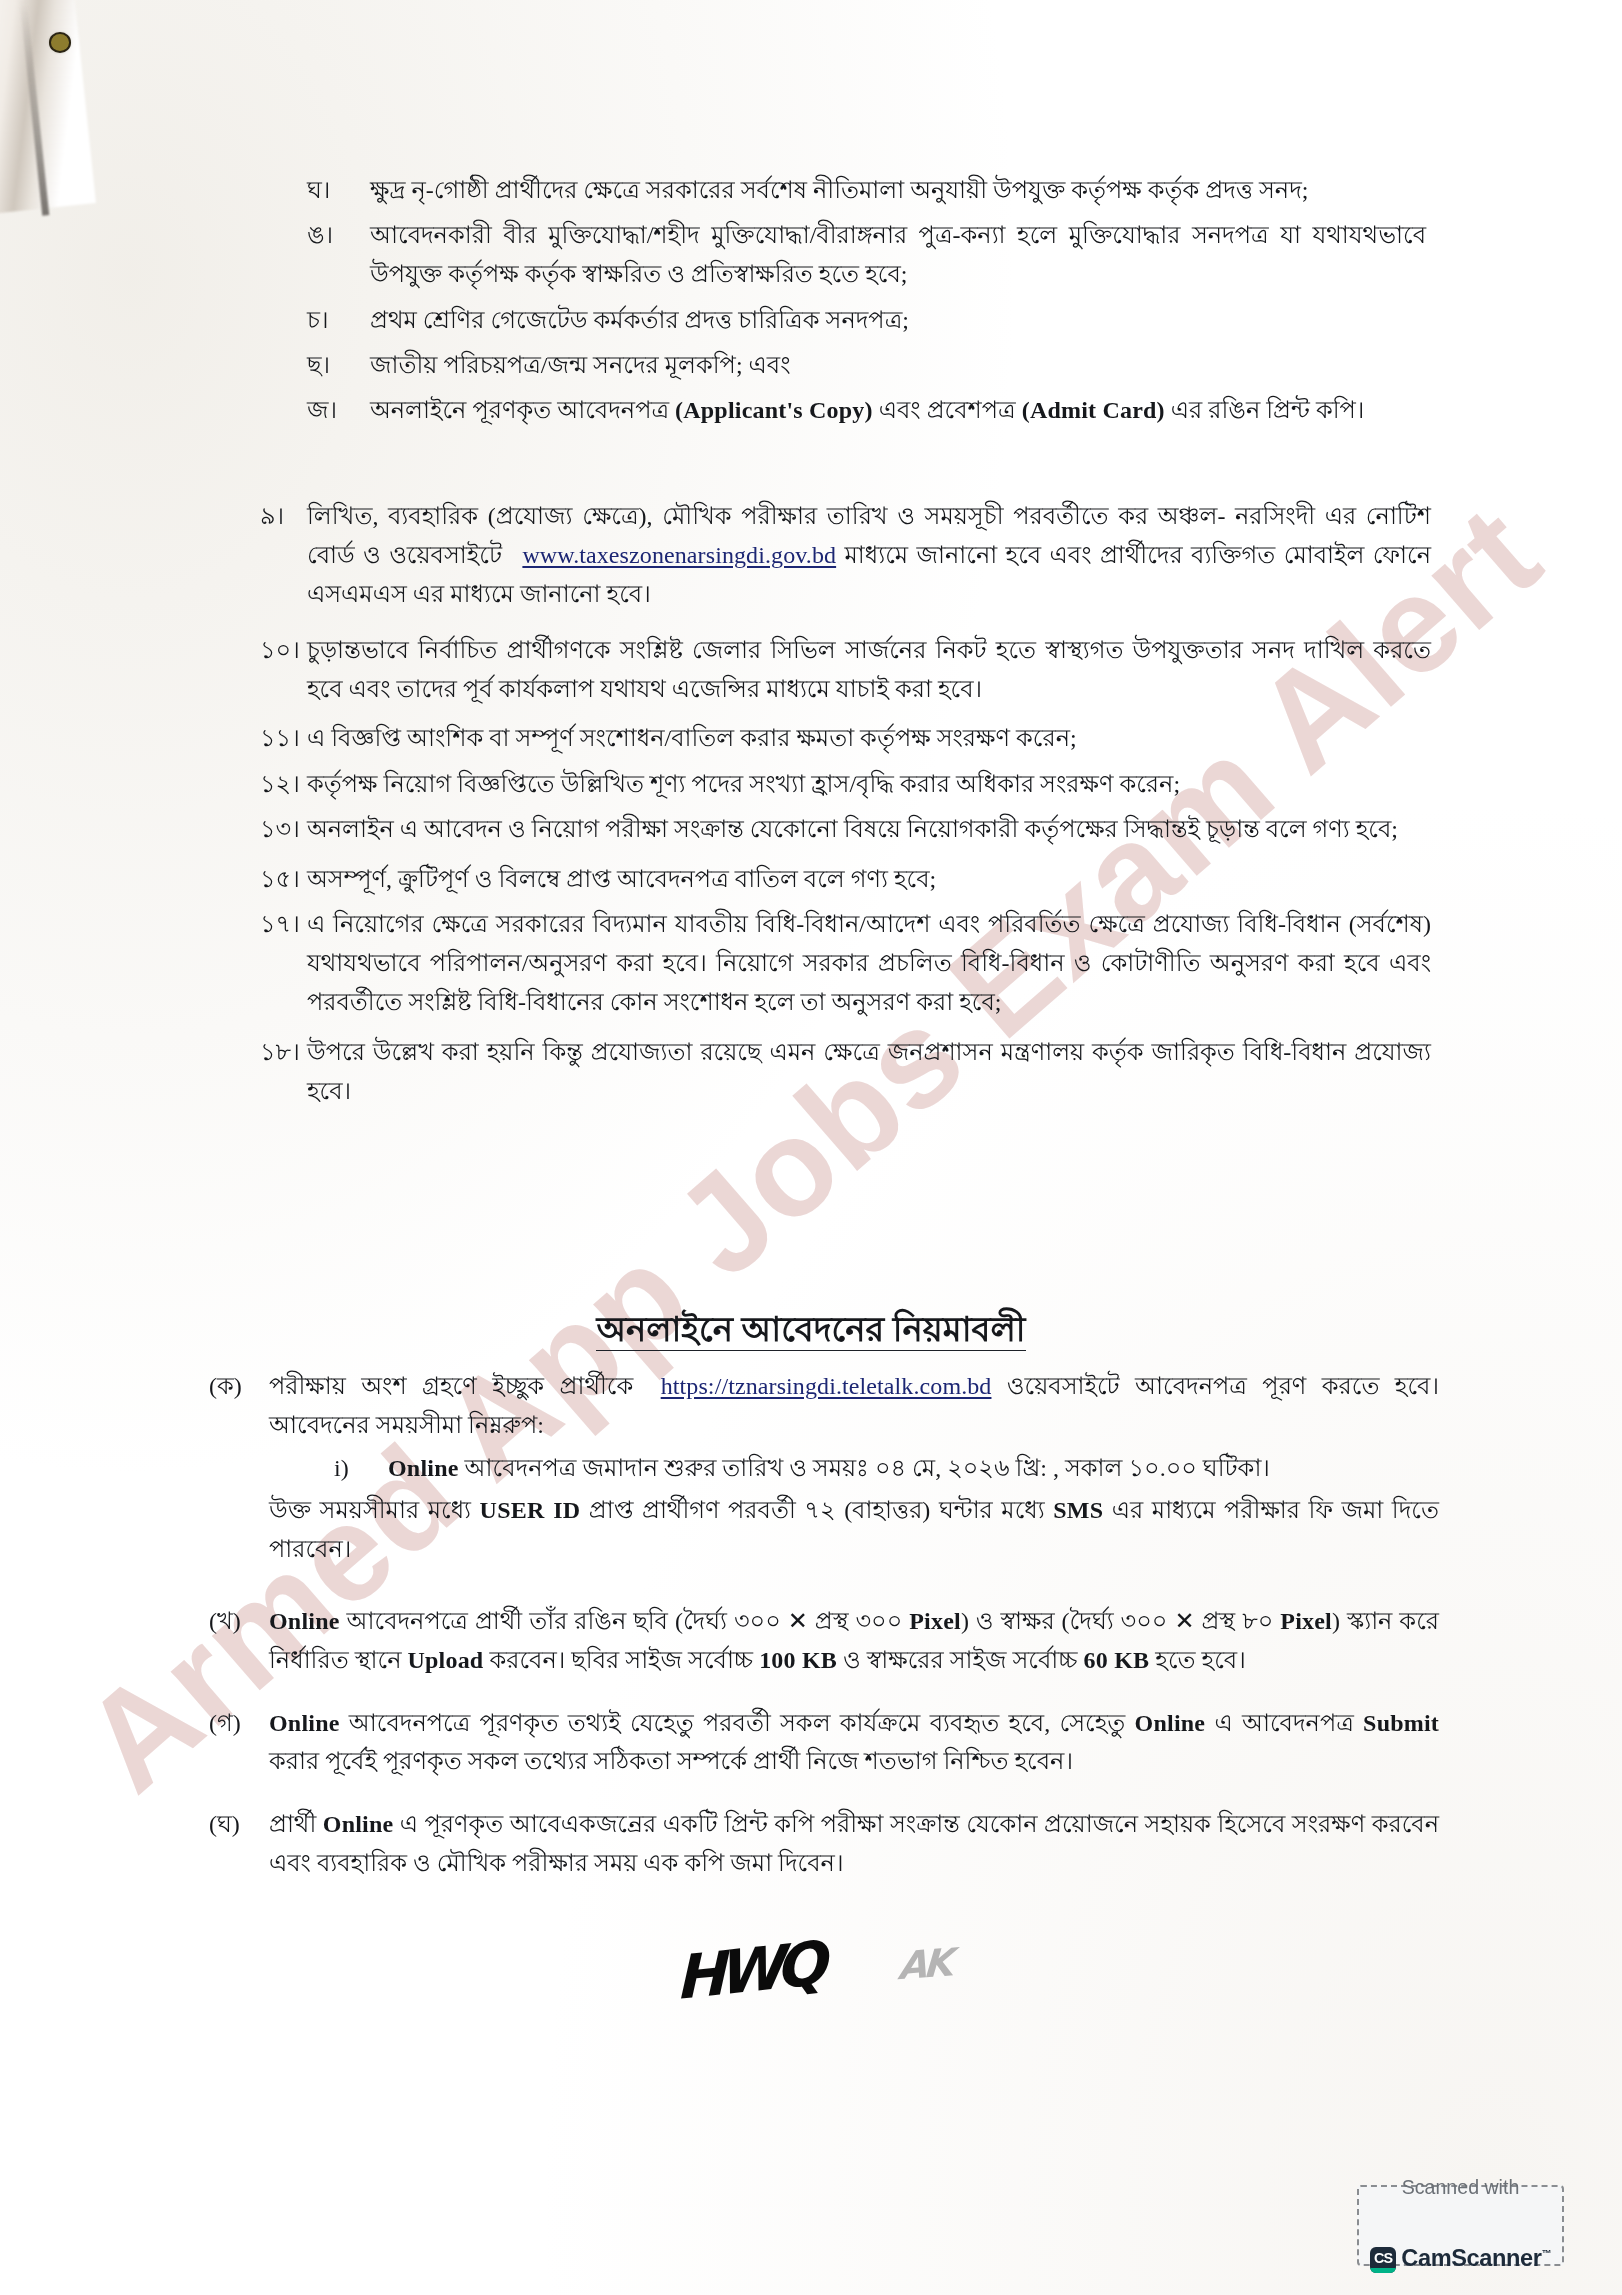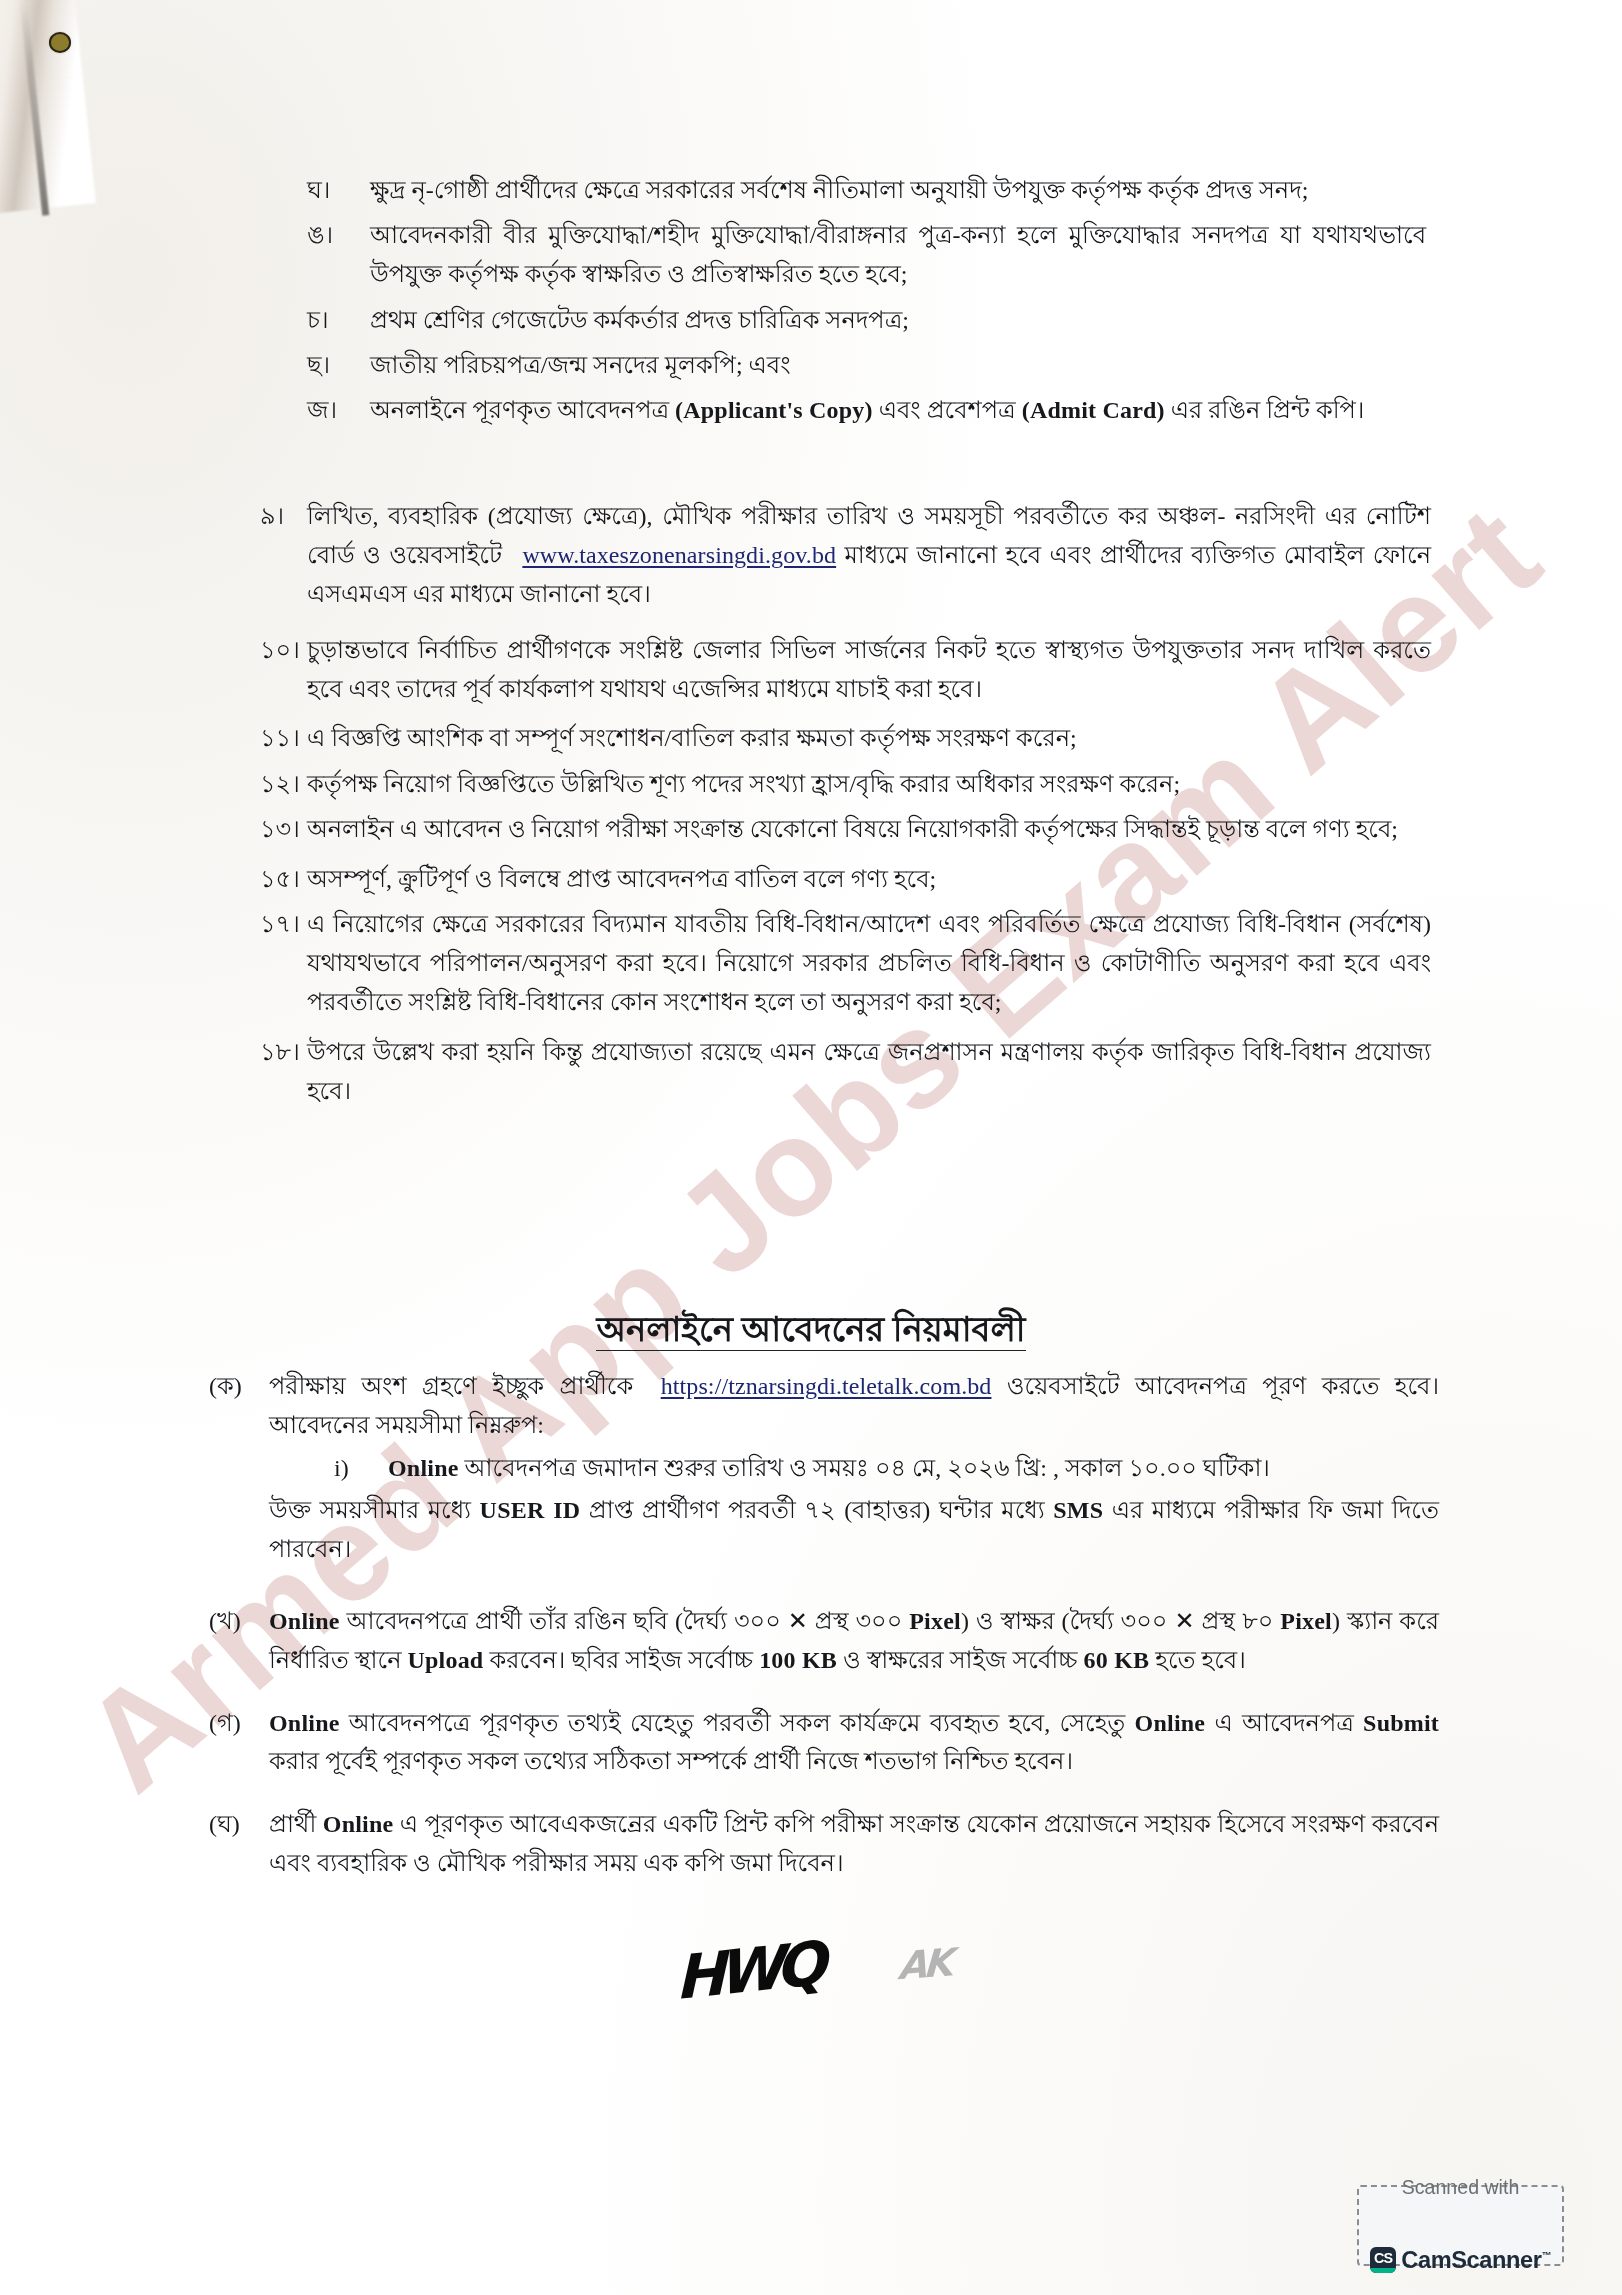--- a/index.html
+++ b/index.html
@@ -185,21 +185,21 @@
     gap: 44px;
   }
   .cam-badge .cam-top {
     font-size: 19.6px;
     color: #6b7076;
     line-height: 1;
     margin-bottom: 5.2px;
   }
   .cam-badge .cam-bot {
     display: flex;
-    align-items: flex-end;
+    align-items: flex-start;
     gap: 5.2px;
   }
   .cam-logo {
     width: 26px; height: 26px;
     border-radius: 5.9px;
     background: #1d2b3a;
     position: relative;
     display: flex; align-items: center; justify-content: center;
     overflow: hidden;
   }

